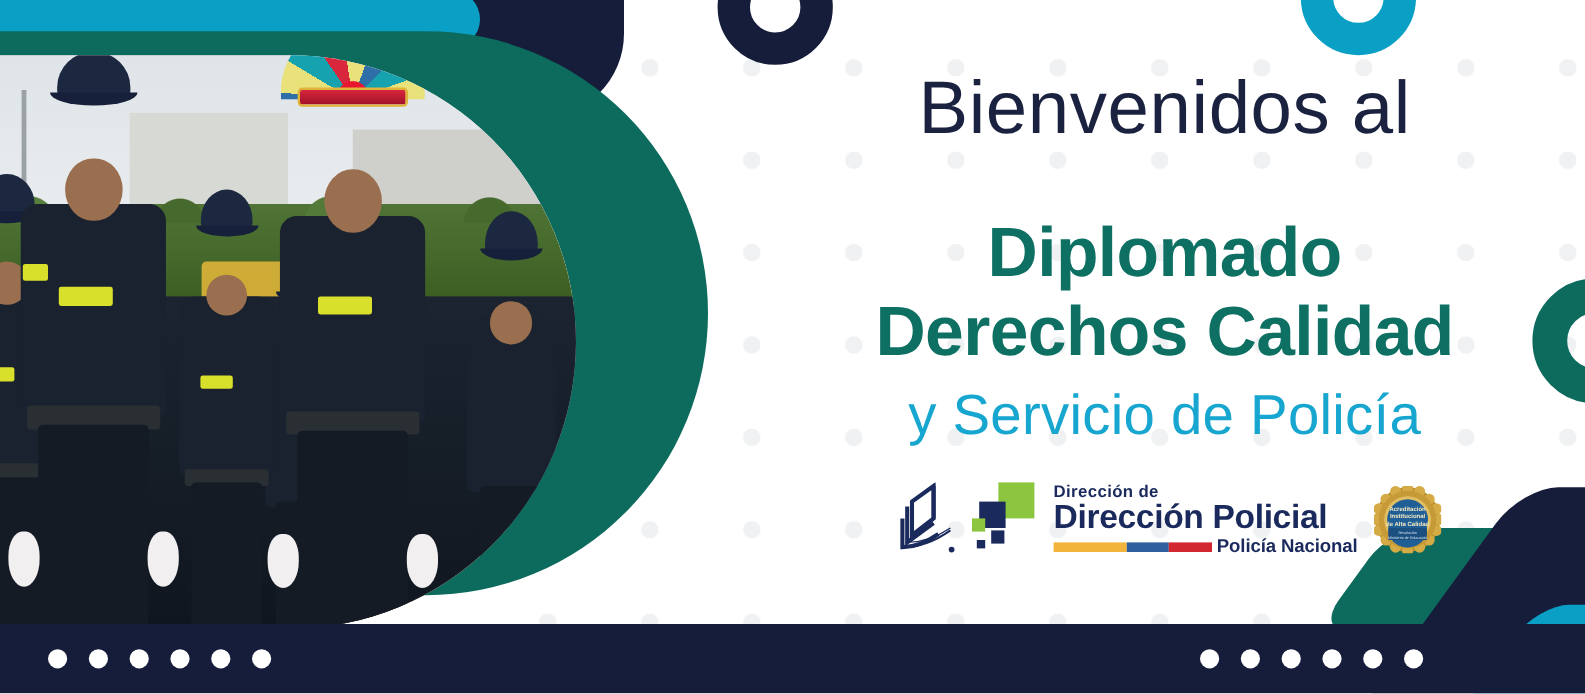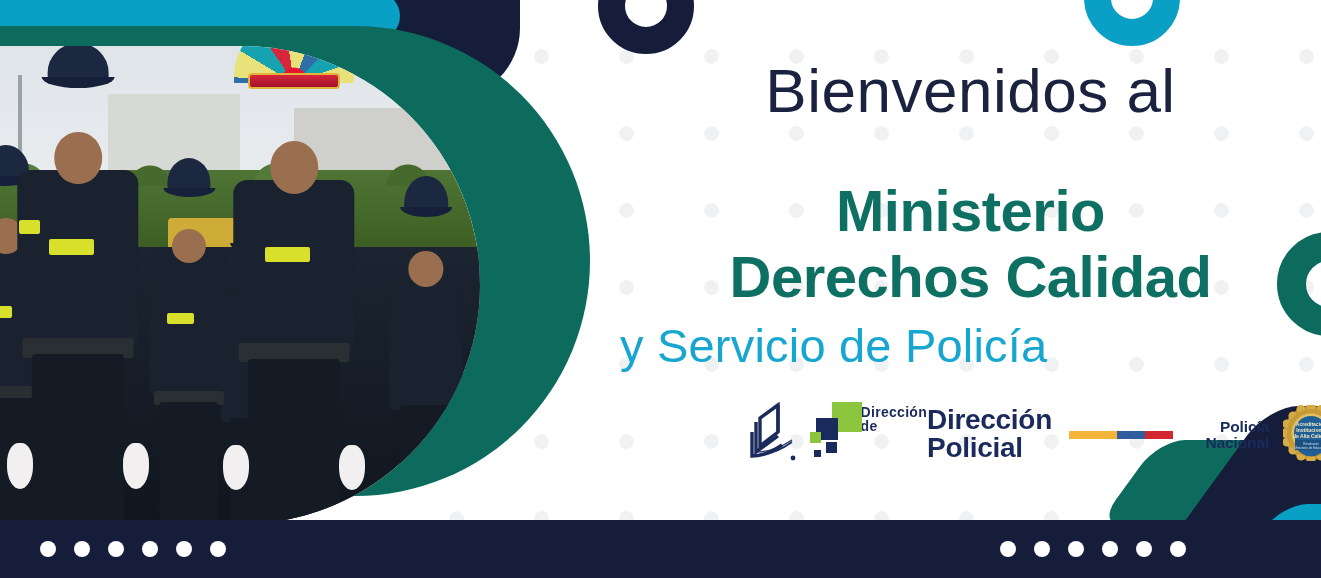--- a/index.html
+++ b/index.html
@@ -156,30 +156,30 @@
     position:absolute; left:0; top:58px; width:701px; text-align:center;
     font-size:62px; font-weight:300; letter-spacing:.5px;
     color:#1b2240; line-height:1.05;
   }
   .title {
     position:absolute; left:0; top:178px; width:701px; text-align:center;
     color:#0d7063; font-weight:bold; font-size:58px; line-height:1.13;
     letter-spacing:-.5px;
   }
   .subtitle {
-    position:absolute; left:0; top:318px; width:701px; text-align:left;
+    position:absolute; left:0; top:318px; width:701px; text-align:center;
     color:#17a6d0; font-weight:300; font-size:47px; letter-spacing:.2px;
   }
 
   
   .logo { position:absolute; left:128px; top:402px; display:flex; align-items:center; gap:8px; }
   .logo-book { position:relative; width:52px; height:62px; }
   .logo-squares { position:relative; width:62px; height:62px; }
   .sq { position:absolute; }
-  .logo-text { display:flex; flex-direction:row; line-height:1; }
+  .logo-text { display:flex; flex-direction:column; line-height:1; }
   .lt-1 { font-size:14px; color:#1b2a5c; font-weight:bold; letter-spacing:.3px; }
   .lt-2 { font-size:28px; color:#1b2a5c; font-weight:bold; letter-spacing:-.3px; margin-top:1px; }
   .lt-3 { font-size:15.5px; color:#1b2a5c; font-weight:bold; letter-spacing:-.1px; margin-top:2px; }
   .lt-4row { display:flex; align-items:center; gap:4px; margin-top:3px; }
   .flagbar { display:flex; width:132px; height:8px; }
   .flagbar i { display:block; height:100%; }
   .fb-y { width:46%; background:#f2b43a; }
   .fb-b { width:27%; background:#2f5e9e; }
   .fb-r { width:27%; background:#d22630; }
   .lt-4 { font-size:15.5px; color:#1b2a5c; font-weight:bold; letter-spacing:-.1px;text-align:right; }
@@ -274,21 +274,21 @@
 
   <div class="ribbon rib-teal"></div>
   <div class="ribbon rib-navy"></div>
   <div class="ribbon rib-cyan"></div>
 
   <div class="content">
 
     <div class="welcome">Bienvenidos al</div>
 
     <div class="title">
-      <div>Ministerio</div>
+      <div>Diplomado</div>
       <div>Derechos Calidad</div>
     </div>
 
     <div class="subtitle">y Servicio de Policía</div>
 
     <div class="logo">
 
       <div class="logo-book">
         <svg viewBox="0 0 52 62" width="52" height="62" aria-hidden="true">
           <path d="M30 3 L12 16 L12 44 L30 30 Z" fill="none" stroke="#1b2a5c" stroke-width="3.4"></path>

